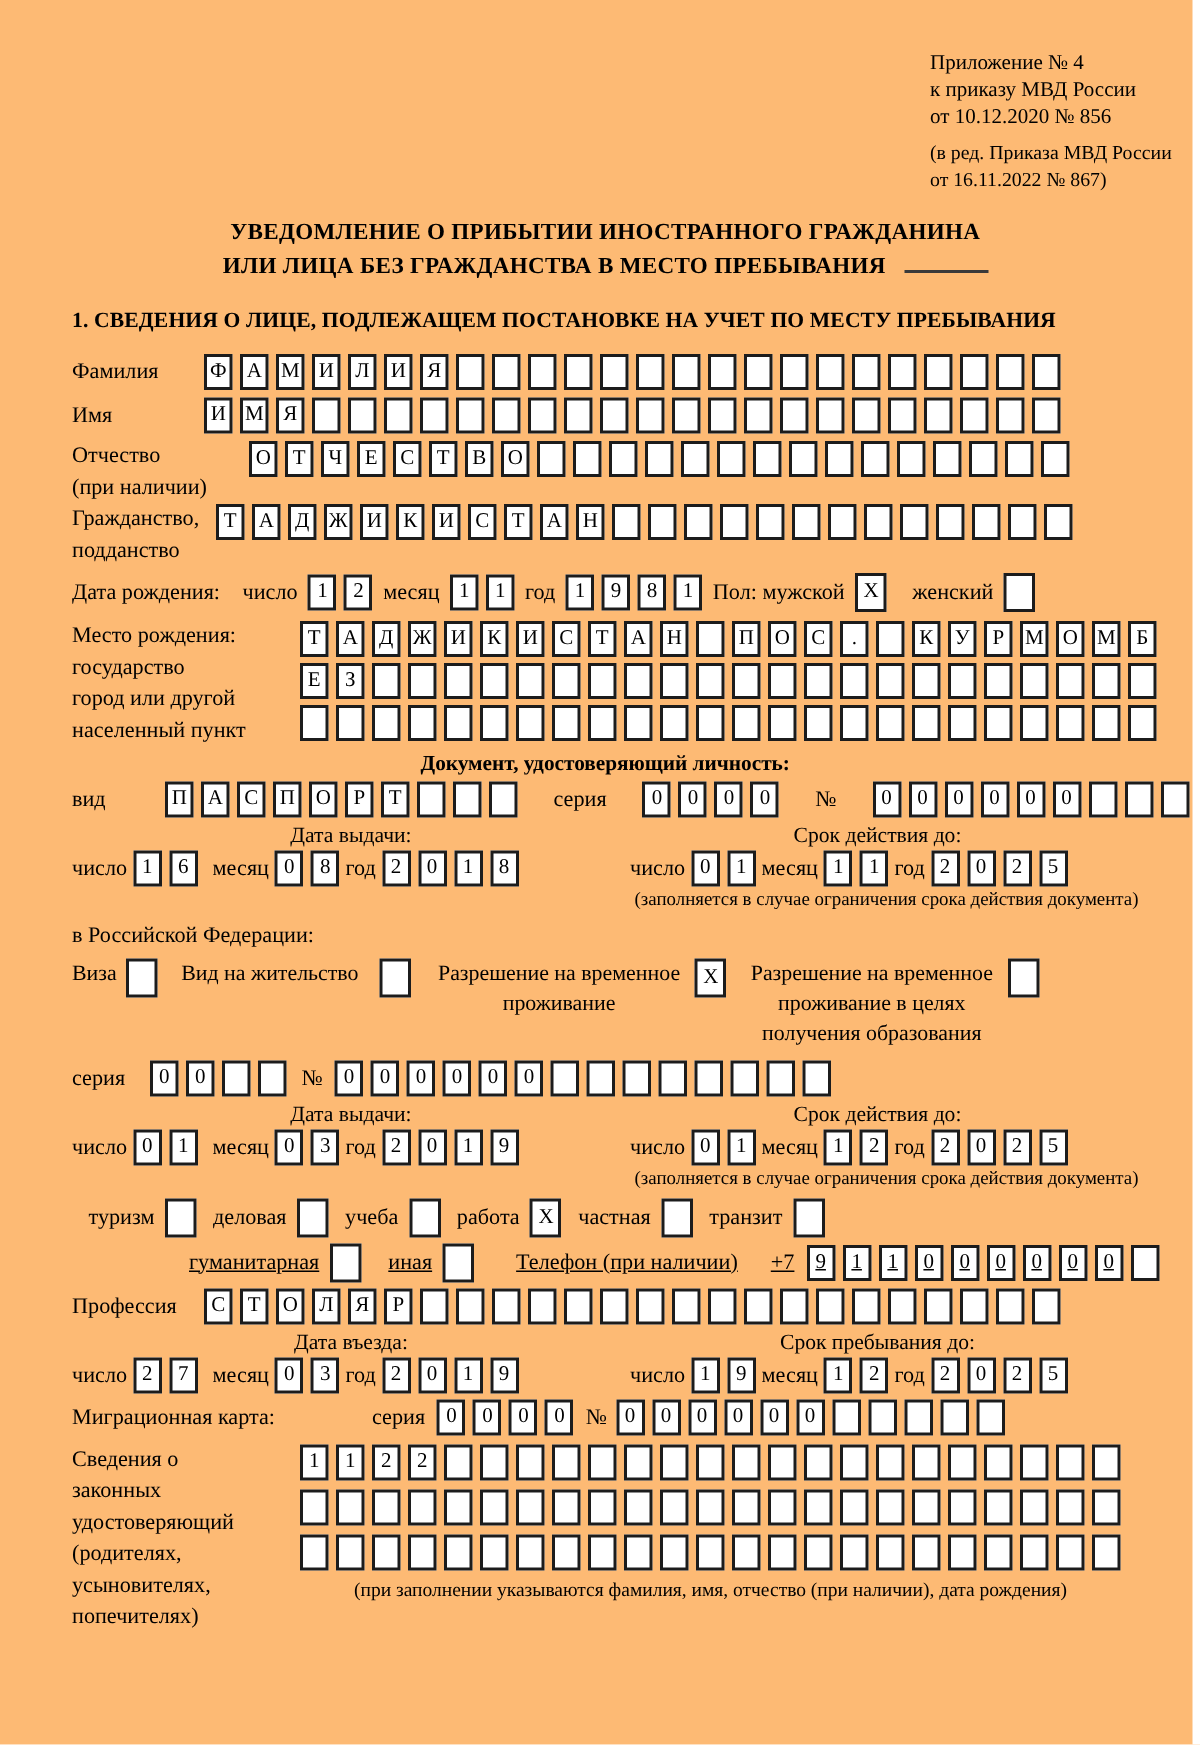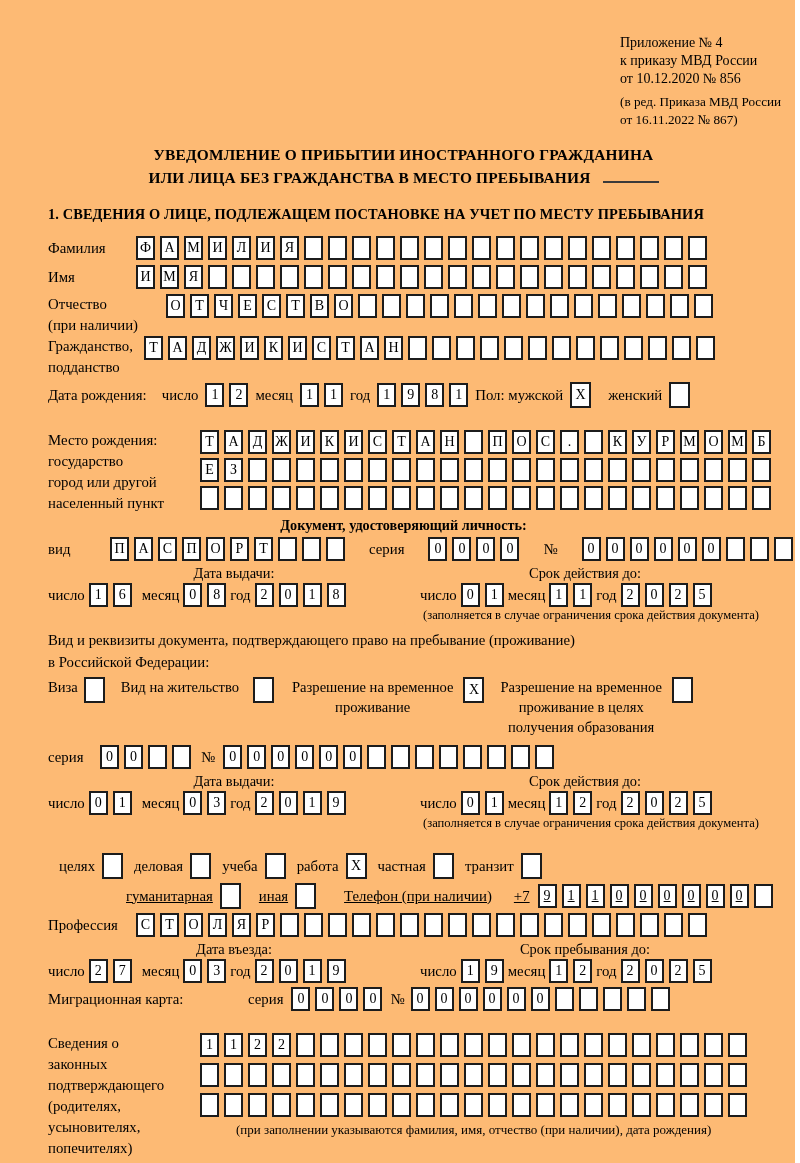--- a/index.html
+++ b/index.html
@@ -11,21 +11,21 @@
   .hdr{margin-left:572px;font-size:14px;line-height:18px;white-space:nowrap;}
   .hdr .rev1{margin-top:5px;}
   .hdr .revs{font-size:13.2px;}
   .forma{margin-top:8px;text-align:right;font-weight:700;font-size:15px;letter-spacing:.4px;line-height:19px;}
   .title{margin-top:14px;text-align:center;font-weight:700;font-size:15.4px;line-height:23px;letter-spacing:.2px;}
   .blank{display:inline-block;width:56px;height:13px;border-bottom:2px solid #3a3a3a;margin-left:12px;}
   .sec{margin-top:16px;font-weight:700;font-size:14.4px;line-height:19px;letter-spacing:.1px;}
   .row{display:flex;align-items:center;margin-top:5px;}
   .rowtop{display:flex;align-items:flex-start;margin-top:5px;}
   .mt0{margin-top:0;} .mt3{margin-top:3px;gap:18px;} .mt4{margin-top:4px;}
-  .mt6{margin-top:22px;} .mt8{margin-top:8px;} .mt12{margin-top:12px;}
+  .mt6{margin-top:6px;} .mt8{margin-top:8px;} .mt12{margin-top:12px;}
   .lbl{font-size:14.8px;flex:none;}
   .lblcol{display:flex;flex-direction:column;flex:none;font-size:14.8px;line-height:21px;}
   .w88{width:88px;} .w118{width:118px;} .w96{width:96px;} .w152{width:152px;} .w44{width:44px;}
   .cellrow{display:inline-flex;gap:5px;flex:none;}
   .cell{
     width:19px;height:24px;box-sizing:border-box;border:2px solid #1c1c1c;flex:none;
     display:inline-flex;align-items:center;justify-content:center;
     font-size:14px;background:#fff;
   }
   .chkbox .cell{width:21px;height:26px;}
@@ -395,21 +395,20 @@
             <span class="cell">0</span>
             <span class="cell">2</span>
             <span class="cell">5</span>
           </span>
       </div>
     </div>
   </div>
   <div class="note">(заполняется в случае ограничения срока действия документа)</div>
 
   <div class="intro">
-    <div>Вид и реквизиты документа, подтверждающего право на пребывание (проживание)</div>
     <div>в Российской Федерации:</div>
   </div>
 
   <div class="optrow">
     <span class="opt">
       <span class="optlines">Виза</span>
       <span class="cellrow chkbox gap6">
           <span class="cell"></span>
         </span>
     </span>
@@ -510,21 +509,21 @@
             <span class="cell">2</span>
             <span class="cell">5</span>
           </span>
       </div>
     </div>
   </div>
   <div class="note">(заполняется в случае ограничения срока действия документа)</div>
 
   <div class="row mt6">
     <span class="purpitem purpgap">
-      <span class="lbl">целях</span>
+      <span class="lbl">туризм</span>
       <span class="cellrow chkbox">
           <span class="cell"></span>
         </span>
     </span>
     <span class="purpitem purpgap">
       <span class="lbl">деловая</span>
       <span class="cellrow chkbox">
           <span class="cell"></span>
         </span>
     </span>
@@ -682,21 +681,21 @@
         <span class="cell"></span>
         <span class="cell"></span>
         <span class="cell"></span>
       </span>
   </div>
 
   <div class="rowtop mt6">
     <span class="lblcol w152">
       <span>Сведения о</span>
       <span>законных</span>
-      <span>подтверждающего</span>
+      <span>удостоверяющий</span>
       <span>(родителях,</span>
       <span>усыновителях,</span>
       <span>попечителях)</span>
     </span>
     <span style="display:flex;flex-direction:column;">
       <span class="stack" style="gap:6px;">
         <span class="cellrow">
             <span class="cell">1</span>
             <span class="cell">1</span>
             <span class="cell">2</span>

